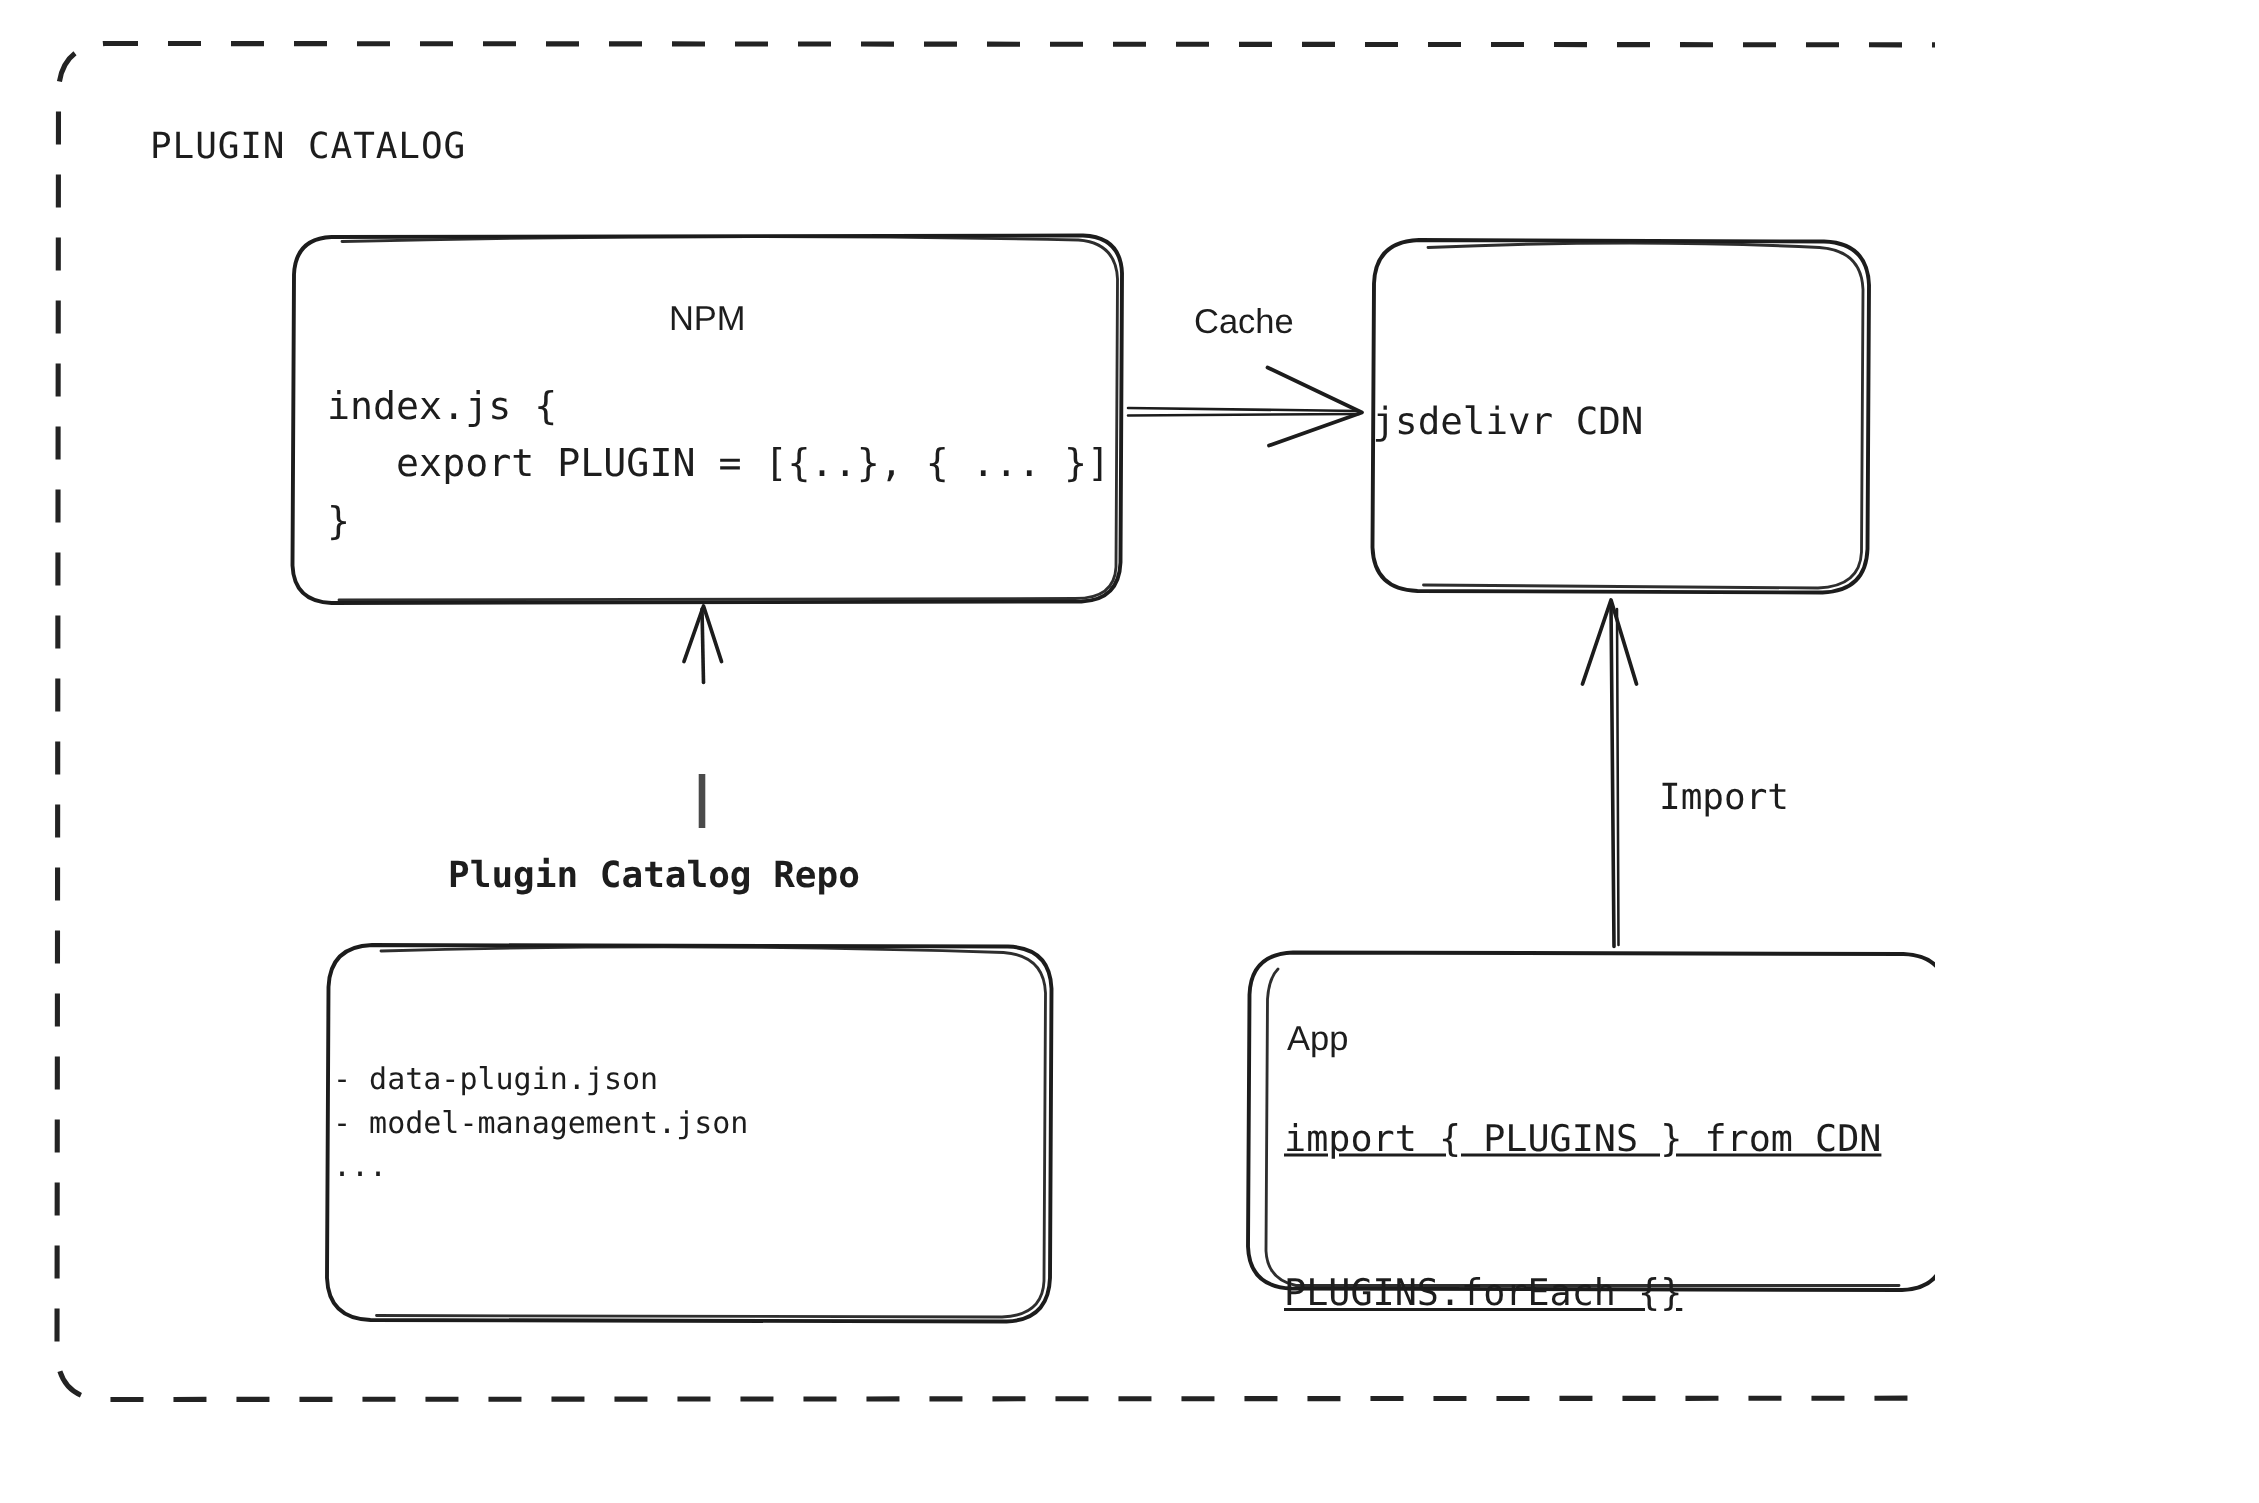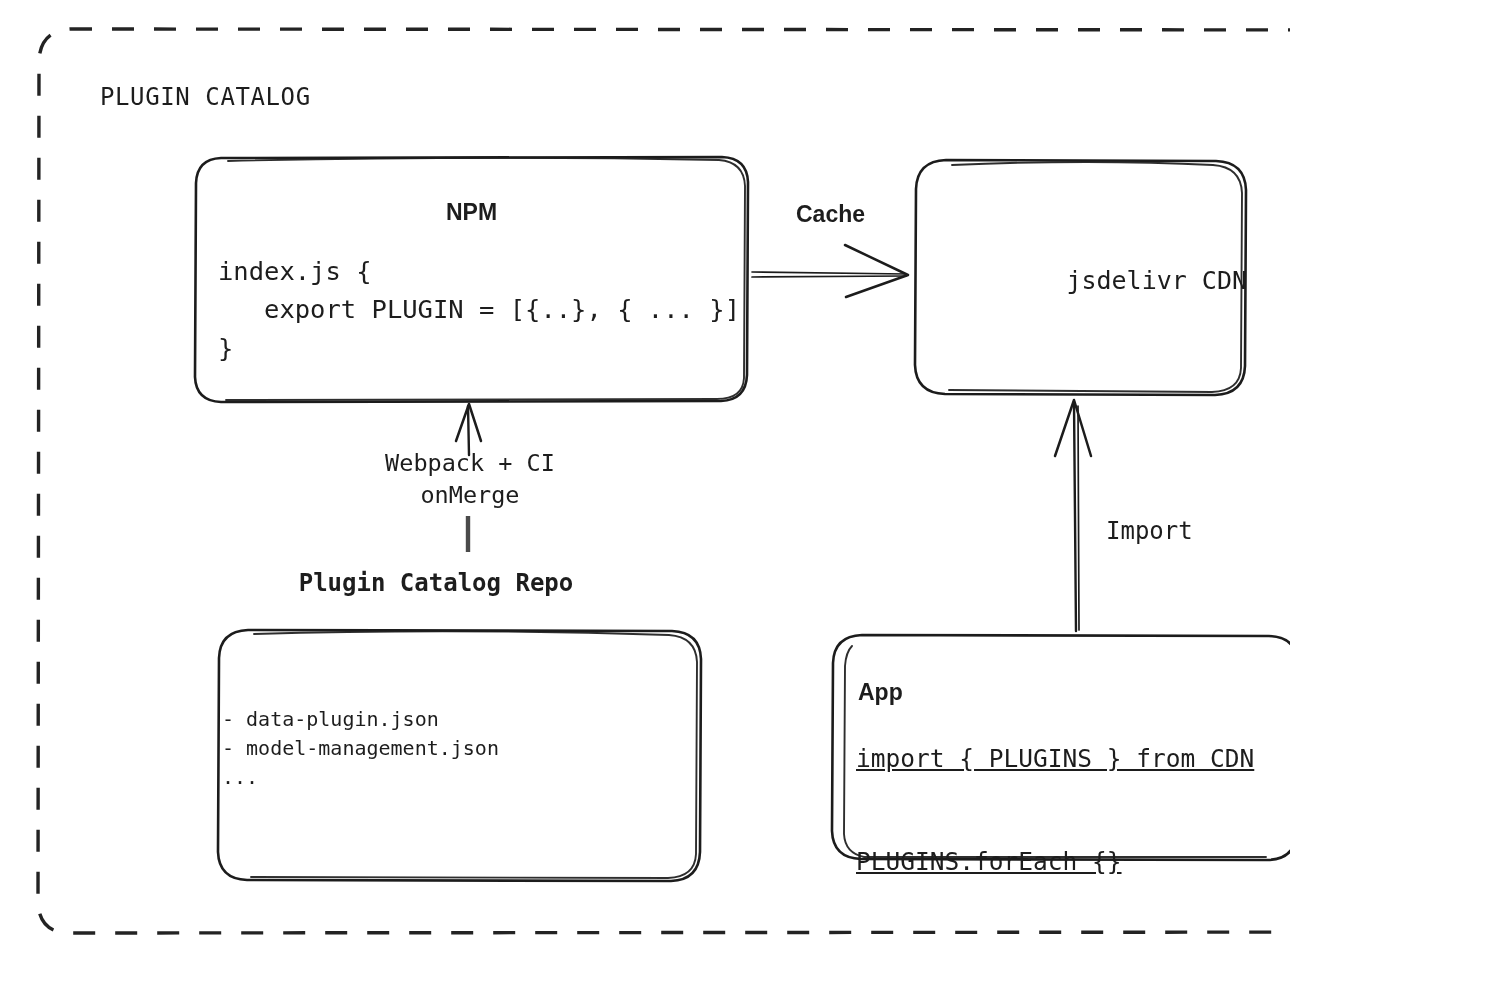--- a/index.html
+++ b/index.html
@@ -78,21 +78,20 @@
     position: absolute;
     color: #1d1d1d;
     white-space: pre;
     line-height: 1.42;
   }
   .mono {
     font-family: "DejaVu Sans Mono", "Liberation Mono", monospace;
   }
   .sans {
     font-family: "Liberation Sans", "DejaVu Sans", sans-serif;
-    font-weight: bold;
   }
 
   
   #catalog-title {
     left: 100px;
     top: 80px;
     font-size: 24px;
     letter-spacing: 0.6px;
   }
 
@@ -109,21 +108,21 @@
     top: 252px;
     font-size: 25.5px;
     line-height: 1.5;
   }
 
   
   #cdn-title {
     left: 915px;
     top: 263px;
     width: 332px;
-    text-align: right;
+    text-align: left;
     font-size: 25px;
   }
 
   
   #cache-label {
     left: 796px;
     top: 198px;
     font-size: 23px;
   }
 
@@ -235,22 +234,20 @@
   <div class="txt sans" id="npm-title">NPM</div>
 
   <div class="txt mono" id="npm-code">index.js {
    export PLUGIN = [{..}, { ... }]
 }</div>
 
   <div class="txt mono" id="cdn-title">jsdelivr CDN</div>
 
   <div class="txt sans" id="cache-label">Cache</div>
 
-  <div class="txt mono" id="webpack-label">Webpack + CI
-onMerge</div>
 
   <div class="txt mono" id="repo-label">Plugin Catalog Repo</div>
 
   <div class="txt mono" id="repo-code">- data-plugin.json
 - model-management.json
 ...</div>
 
   <div class="txt sans" id="app-title">App</div>
 
   <div class="txt mono" id="app-code">import { PLUGINS } from CDN

